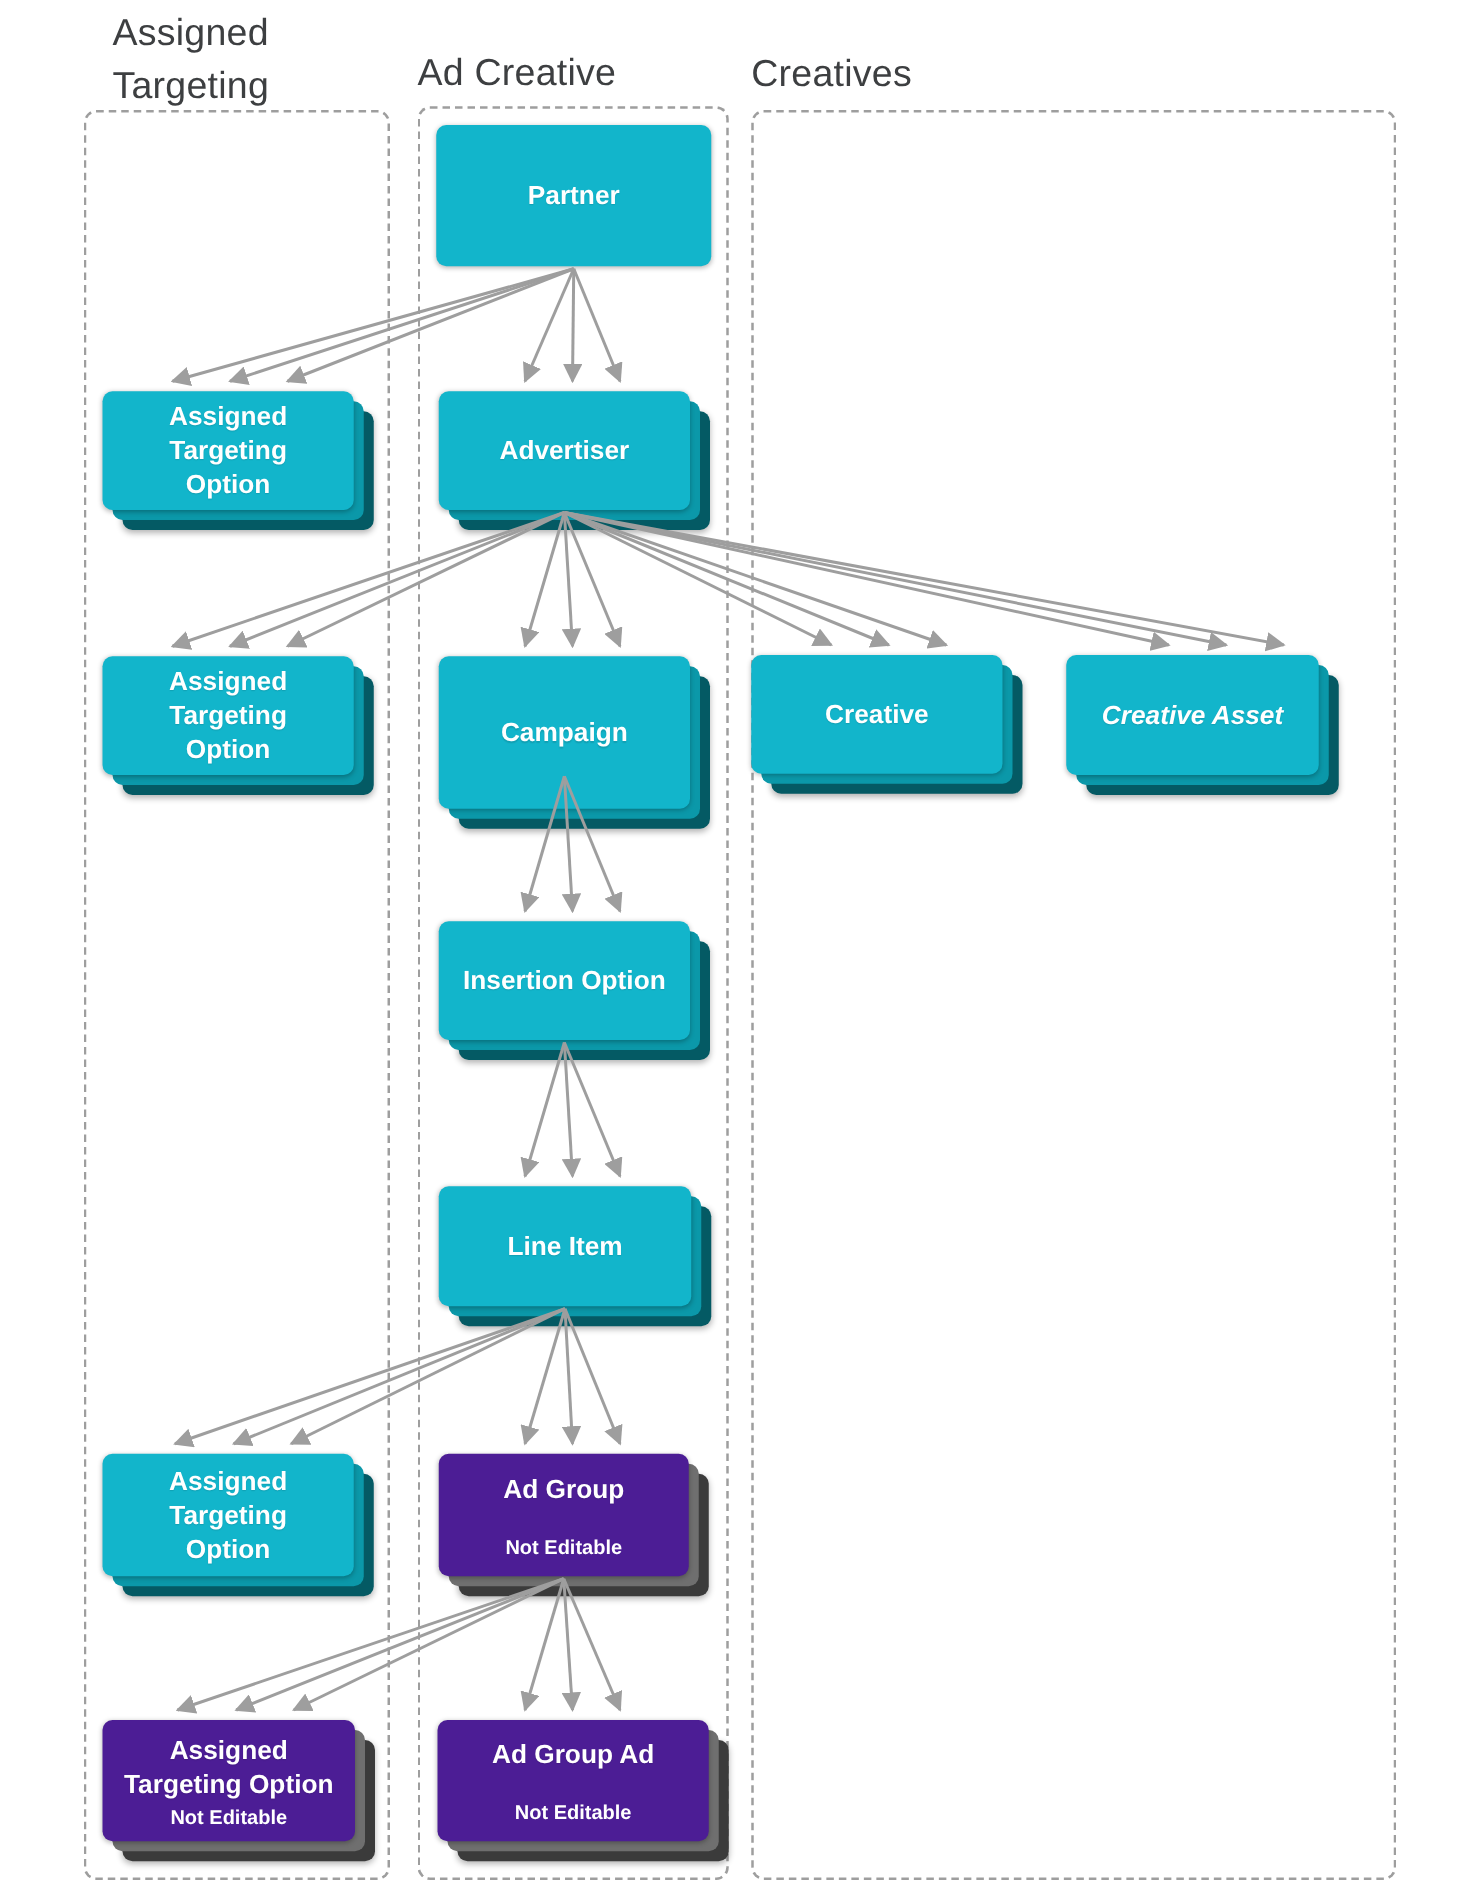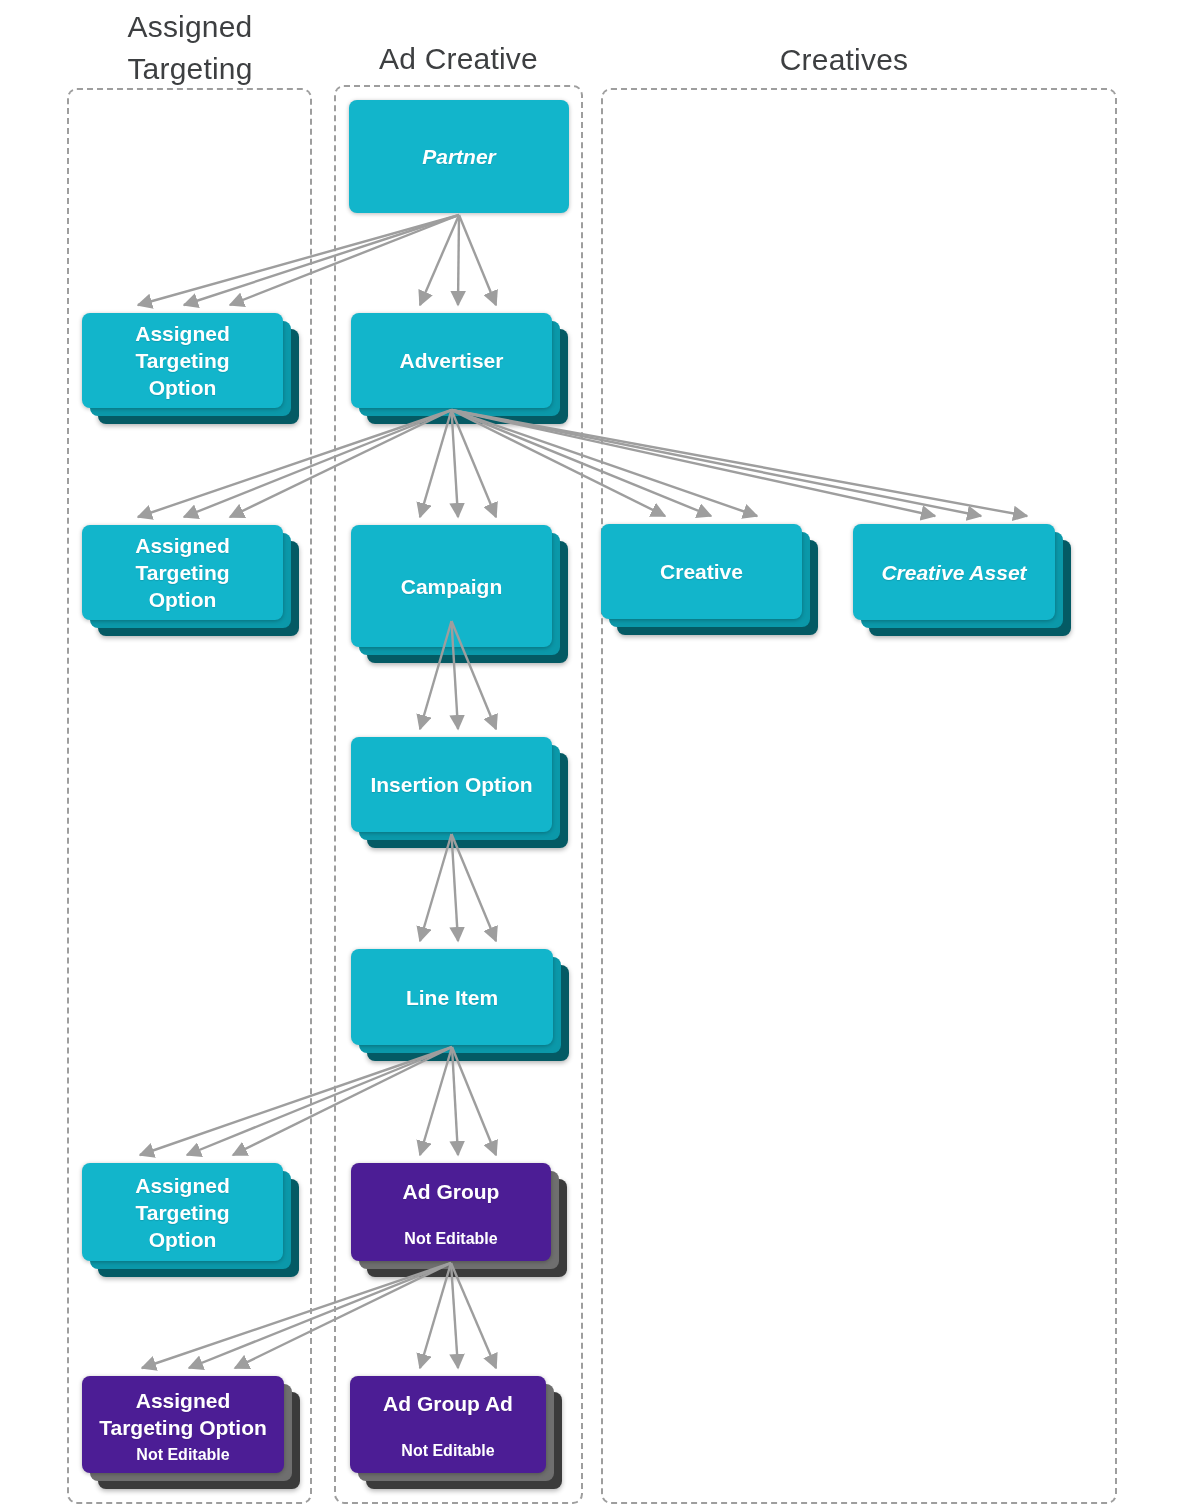--- a/index.html
+++ b/index.html
@@ -1,21 +1,21 @@
 <!DOCTYPE html>
 <html><head>
 <meta charset="utf-8">
 <style>
   html,body{margin:0;padding:0;background:#ffffff;}
   .stage{
     position:relative;width:1184px;height:1508px;background:#ffffff;overflow:hidden;
     font-family:"Liberation Sans", sans-serif;
   }
   .col-title{
-    position:absolute;text-align:center;font-size:30px;line-height:42px;
+    position:absolute;font-size:30px;line-height:42px;
     color:#3d3f41;letter-spacing:0.2px;
   }
   .t-left{left:90px;top:6px;width:200px;}
   .t-mid{left:334px;top:38px;width:249px;}
   .t-right{left:601px;top:39px;width:486px;}
   .col-box{
     position:absolute;border:2.5px dashed #9e9e9e;border-radius:10px;
     box-sizing:border-box;background:transparent;
   }
   .c-left{left:67px;top:88px;width:245px;height:1416px;}
@@ -50,21 +50,21 @@
 <div class="stage">
   <div class="col-title t-left">Assigned Targeting</div>
   <div class="col-title t-mid">Ad Creative</div>
   <div class="col-title t-right">Creatives</div>
 
   <div class="col-box c-left"></div>
   <div class="col-box c-mid"></div>
   <div class="col-box c-right"></div>
 
   <div id="nodes">
-      <div class="node teal" style="left: 349px; top: 100px; width: 220px; height: 113px; font-style: italic;">
+      <div class="node teal" style="left: 349px; top: 100px; width: 220px; height: 113px;">
         <div class="face">
           <div class="line">Partner</div>
         </div>
       </div>
       <div class="node teal" style="left: 82px; top: 313px; width: 201px; height: 95px;">
         <div class="layer3"></div>
         <div class="layer2"></div>
         <div class="face">
           <div class="line">Assigned</div>
           <div class="line">Targeting</div>
@@ -141,21 +141,21 @@
       </div>
       <div class="node gray" style="left: 82px; top: 1376px; width: 202px; height: 97px;">
         <div class="layer3"></div>
         <div class="layer2"></div>
         <div class="face">
           <div class="line">Assigned</div>
           <div class="line">Targeting Option</div>
           <div class="badge">Not Editable</div>
         </div>
       </div>
-      <div class="node gray" style="left: 350px; top: 1376px; width: 196px; height: 97px;">
+      <div class="node gray" style="left: 350px; top: 1376px; width: 217px; height: 97px;">
         <div class="layer3"></div>
         <div class="layer2"></div>
         <div class="face">
           <div class="line">Ad Group Ad</div>
           <div class="badge badge-gap">Not Editable</div>
         </div>
       </div>
     </div>
 
   <svg id="arrows" width="1184" height="1508" viewBox="0 0 1184 1508">

